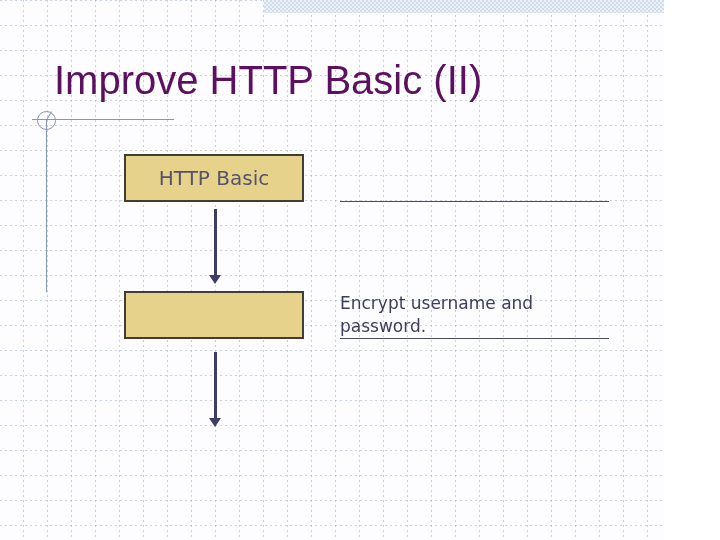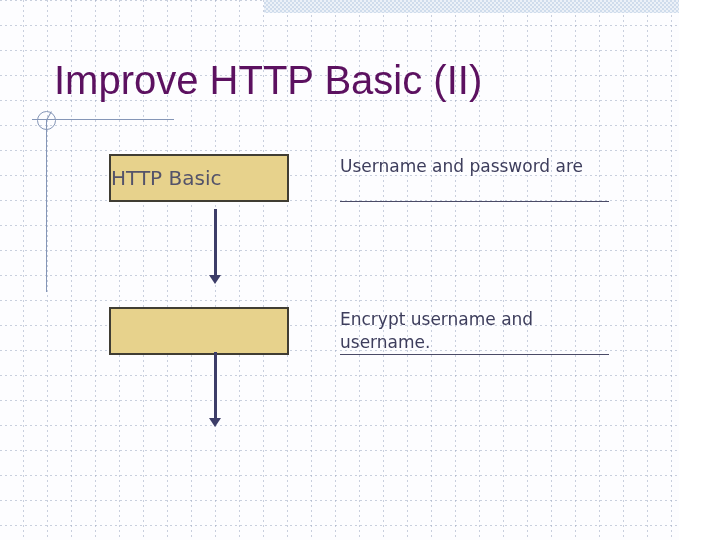--- a/index.html
+++ b/index.html
@@ -12,21 +12,20 @@
     position: relative;
     width: 664px; height: 540px;
     background-color: #fdfdff;
     
     background-image:
       conic-gradient(at 1px 2px, transparent 0deg 270deg, rgba(158,170,194,0.55) 270deg 360deg),
       conic-gradient(at 2px 1px, transparent 0deg 270deg, rgba(158,170,194,0.55) 270deg 360deg);
     background-size: 24px 5px, 5px 25px;
     background-position: 23px 0, 0 0;
     overflow: hidden;
-    padding-left: 15px;
   }
 
   
   .top-bar {
     position: absolute; left: 264px; top: 0; width: 456px; height: 13px;
     background: repeating-conic-gradient(#cfdcec 0% 25%, #ecf1f8 25% 50%);
     background-size: 4px 4px;
   }
   
   .right-line {
@@ -48,28 +47,28 @@
 
   .title {
     position: absolute; left: 54px; top: 58px; margin: 0;
     font-family: "Liberation Sans", sans-serif;
     font-weight: normal; font-size: 40px; letter-spacing: 0;
     color: #5c1160; white-space: nowrap;
   }
 
   .row { position: absolute; left: 0; width: 720px; height: 48px; }
   .row1 { top: 154px; }
-  .row2 { top: 291px; margin-top: 16px; }
+  .row2 { top: 291px; }
   .row3 { top: 435px; }
 
   .fbox {
-    position: absolute; left: 109px; top: 0; width: 180px; height: 48px;
+    position: absolute; left: 124px; top: 0; width: 180px; height: 48px;
     box-sizing: border-box;
     background: #e7d28c; border: 2px solid #403d33;
-    display: flex; align-items: center; justify-content: flex-start;
+    display: flex; align-items: center; justify-content: center;
     font-size: 20px; color: #54536a; white-space: nowrap;
   }
   .note {
     position: absolute; left: 340px; top: 1px;
     font-size: 17px; line-height: 23px; color: #3d3d5c; white-space: nowrap;
   }
   .rule {
     position: absolute; left: 340px; top: 47px; width: 269px; height: 0;
     border-bottom: 1px solid #4a4a66;
   }
@@ -97,37 +96,36 @@
   <div class="orn-circle"></div>
   <div class="orn-tick"></div>
 
   <h1 class="title">Improve HTTP Basic (II)</h1>
 
   <div class="row row1">
     <div class="fbox">
       <span>HTTP Basic</span>
     </div>
     <div class="note">
-      <div>Username and password are</div>
     </div>
     <div class="rule"></div>
   </div>
 
   <div class="arrow a1">
     <div class="shaft"></div>
     <div class="head"></div>
   </div>
 
   <div class="row row2">
     <div class="fbox">
       <span></span>
     </div>
     <div class="note">
       <div>Encrypt username and</div>
-      <div>username.</div>
+      <div>password.</div>
     </div>
     <div class="rule"></div>
   </div>
 
   <div class="arrow a2">
     <div class="shaft"></div>
     <div class="head"></div>
   </div>
 
 

